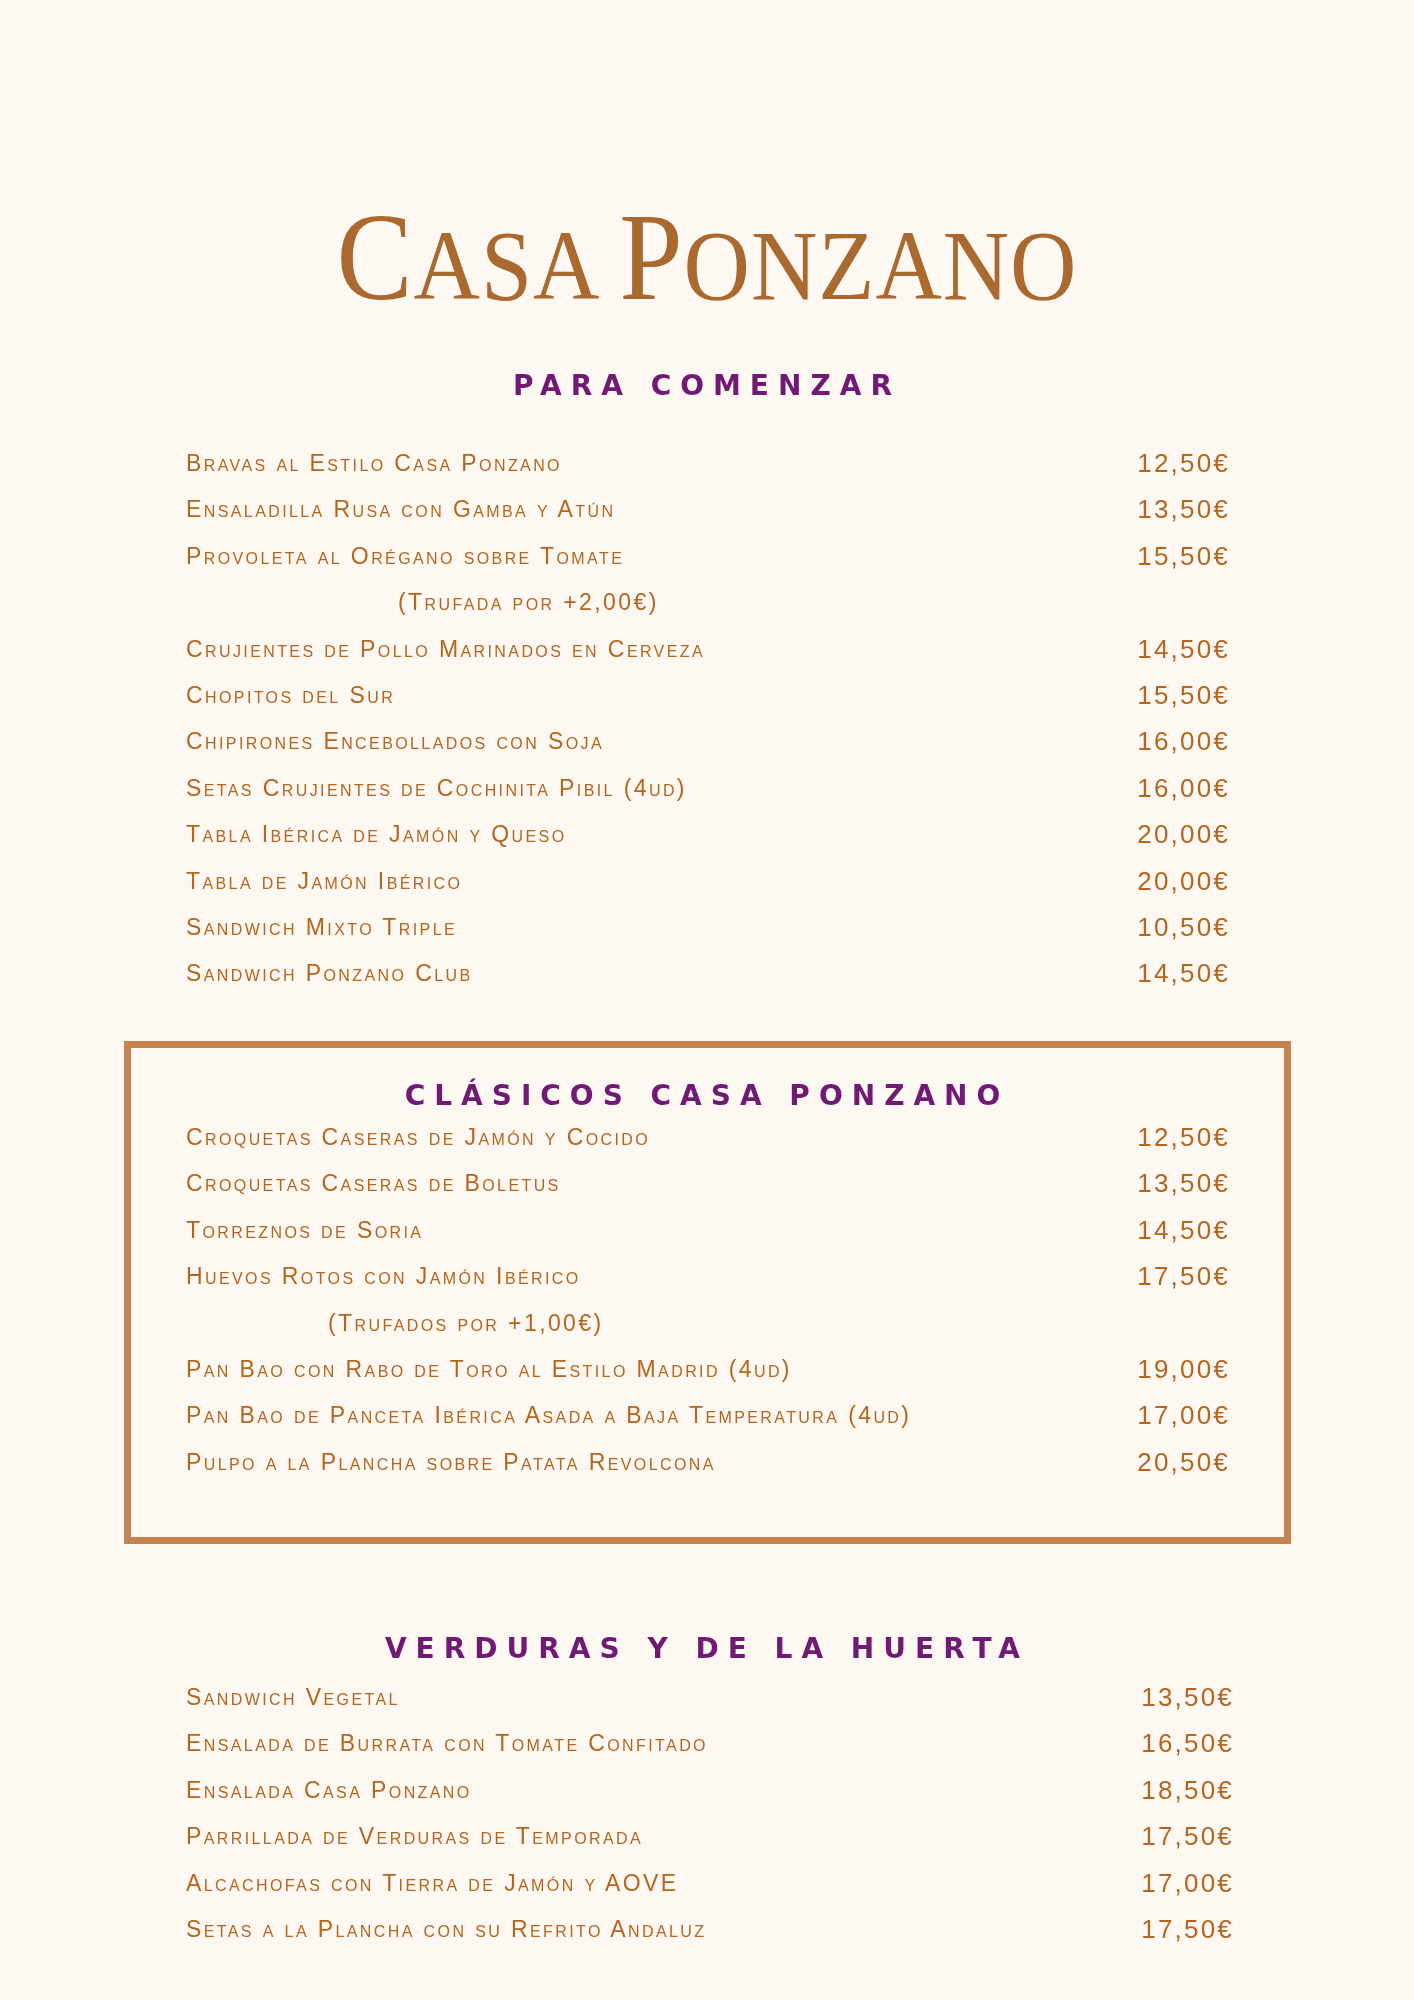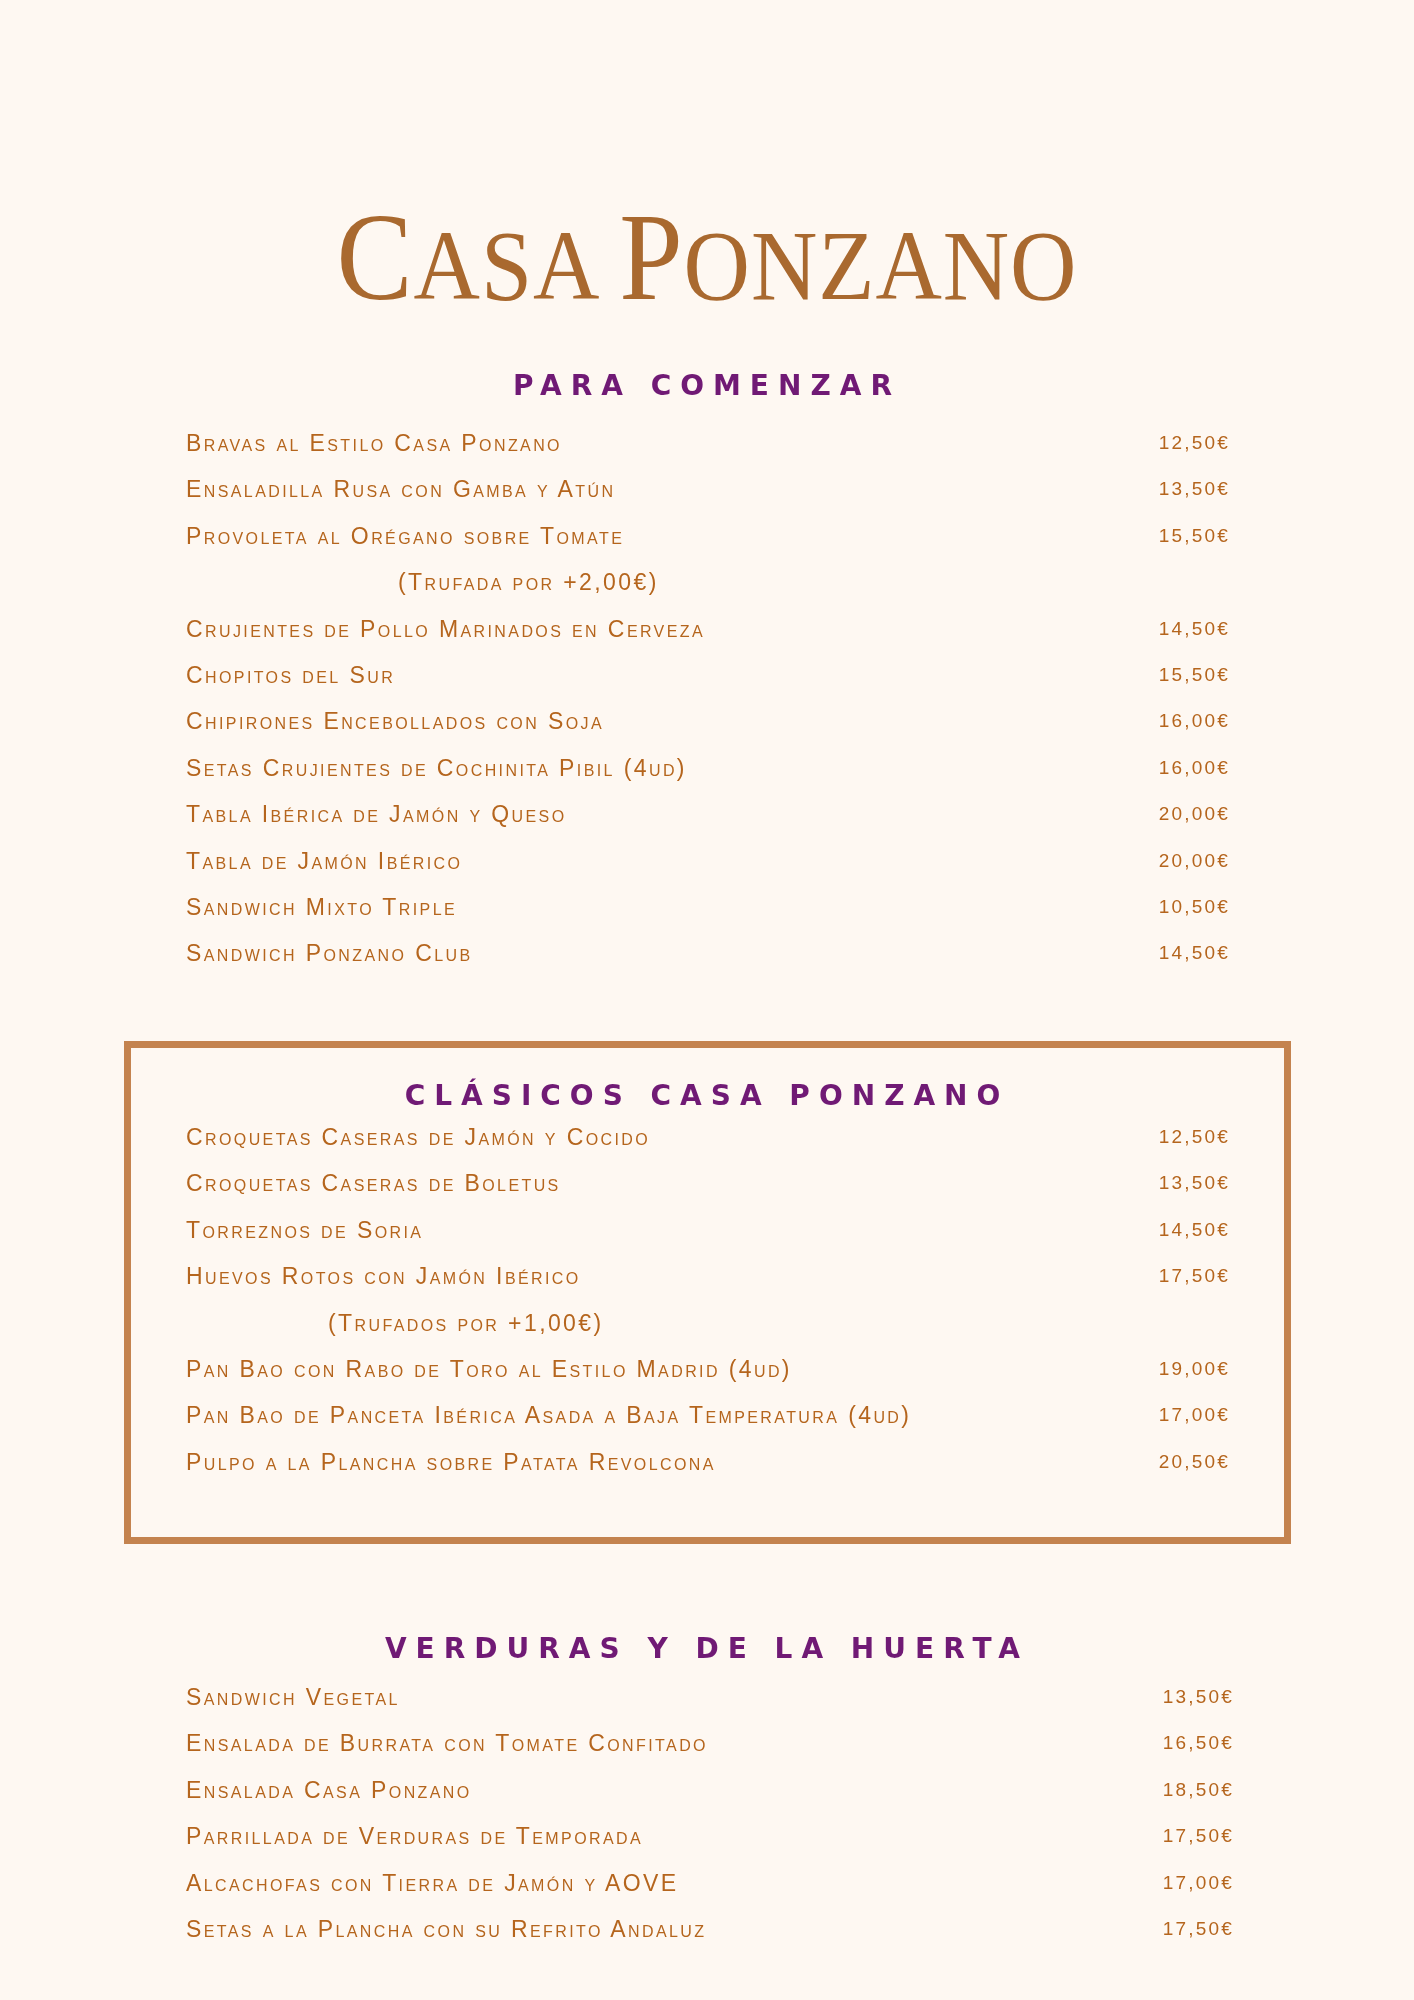--- a/index.html
+++ b/index.html
@@ -24,39 +24,39 @@
     .menu-list { position: absolute; left: 186px; width: 1044px; }
     .menu-row {
       position: relative; height: 46.4px; line-height: 46.4px;
       font-family: "Liberation Sans", sans-serif;
       font-variant: small-caps; font-size: 23px; letter-spacing: 2.4px;
       color: #B5651D;
     }
     .menu-row .name { position: absolute; left: 0; white-space: nowrap; }
     .menu-row .price {
       position: absolute; right: 0; white-space: nowrap;
-      font-variant: normal; font-size: 19px; letter-spacing: 2.2px;
+      font-variant: normal; font-size: 26px; letter-spacing: 2.2px;
     }
     .menu-row.note .name { padding-left: var(--indent, 0px); }
 
     .box {
       position: absolute; left: 124px; top: 1041px; width: 1167px; height: 503px;
       border: 7px solid #C4834F;
     }
   </style>
 </head>
 <body>
 
 <div class="logo">
   <span class="big">C</span><span>ASA</span>
   <span class="big">P</span><span>ONZANO</span>
 </div>
 
 <h2 class="section-title" style="top:364px;">PARA COMENZAR</h2>
-<div class="menu-list" style="top:420px;">
+<div class="menu-list" style="top:440px;">
   <div class="menu-row">
       <span class="name">Bravas al Estilo Casa Ponzano</span>
       <span class="price">12,50€</span>
     </div>
   <div class="menu-row">
       <span class="name">Ensaladilla Rusa con Gamba y Atún</span>
       <span class="price">13,50€</span>
     </div>
   <div class="menu-row">
       <span class="name">Provoleta al Orégano sobre Tomate</span>

